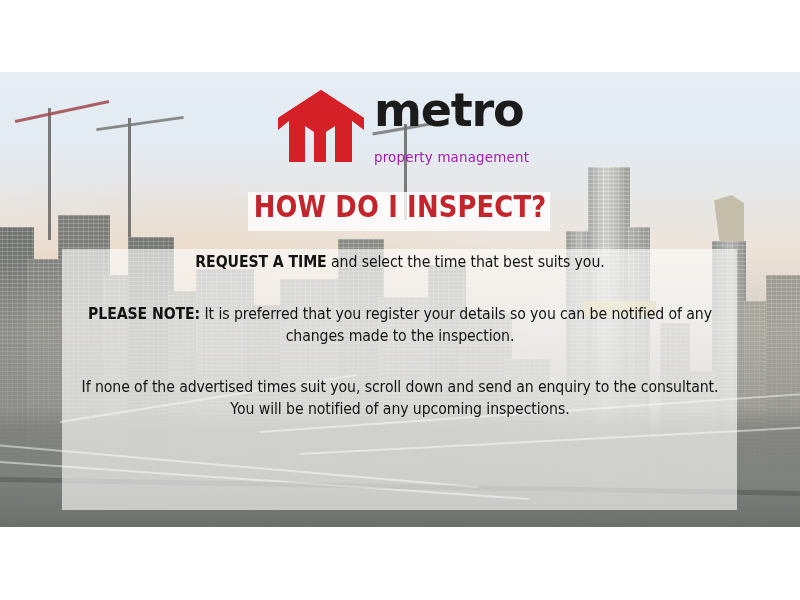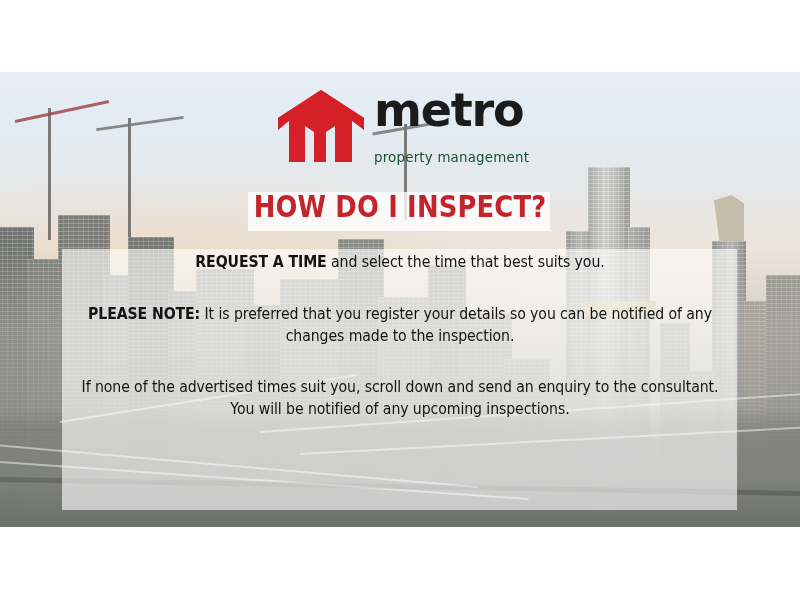--- a/index.html
+++ b/index.html
@@ -158,21 +158,21 @@
     font-size: 46px;
     line-height: 0.92;
     letter-spacing: -1.2px;
     color: #1b1b1b;
   }
   .logo-tag {
     font-family: "DejaVu Sans", sans-serif;
     font-weight: 400;
     font-size: 13.4px;
     letter-spacing: 0.2px;
-    color: #14532d;
+    color: #a21caf;
     margin-top: 3px;
   }
 
   
   .headline-plate {
     position: absolute;
     left: 248px;
     top: 192px;
     width: 302px;
     height: 39px;

